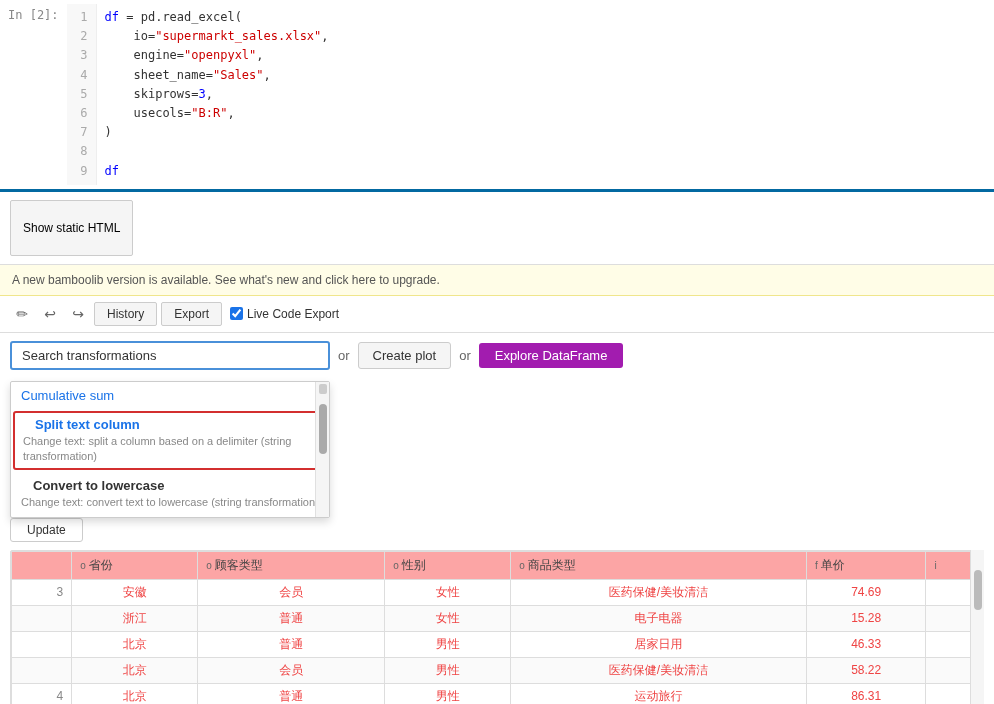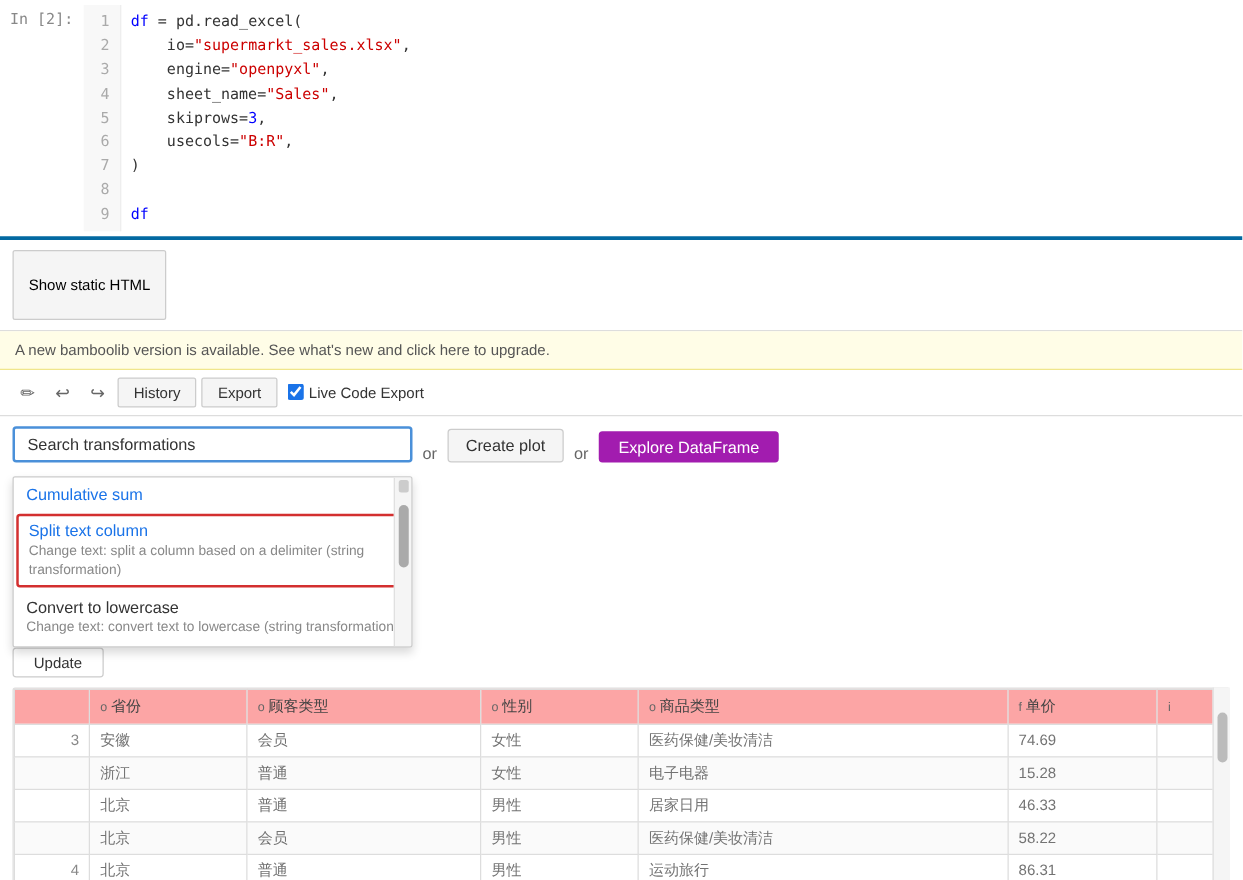--- a/index.html
+++ b/index.html
@@ -26,45 +26,45 @@
     .tool-icon { width: 24px; height: 24px; display: flex; align-items: center; justify-content: center; cursor: pointer; color: #666; border: 1px solid transparent; border-radius: 2px; font-size: 14px; }
     .tool-btn { border: 1px solid #ccc; background: #f5f5f5; padding: 4px 12px; cursor: pointer; font-size: 12px; border-radius: 2px; color: #333; }
     .checkbox-area { display: flex; align-items: center; gap: 4px; margin-left: 4px; }
     .checkbox-area input { accent-color: #1a73e8; }
     .checkbox-area label { font-size: 12px; color: #333; cursor: pointer; }
 
     
     .main-content { display: flex; flex-direction: column; padding: 8px 10px; gap: 8px; }
 
     
-    .search-row { display: flex; align-items: flex-end; gap: 8px; position: relative; }
+    .search-row { display: flex; align-items: center; gap: 8px; position: relative; }
     .search-input { border: 2px solid #4a90d9; border-radius: 3px; padding: 5px 10px; font-size: 13px; width: 320px; outline: none; color: #333; }
     .or-text { color: #666; font-size: 13px; }
     .create-plot-btn { border: 1px solid #ccc; background: #f5f5f5; padding: 5px 14px; cursor: pointer; font-size: 13px; border-radius: 3px; color: #333; }
     .explore-btn { background: #a21caf; border: none; color: white; padding: 5px 16px; cursor: pointer; font-size: 13px; border-radius: 3px; font-weight: 500; }
 
     
     .dropdown-wrap { position: relative; }
     .dropdown { position: absolute; top: 40px; left: 0; width: 320px; border: 1px solid #ccc; background: #fff; z-index: 100; box-shadow: 0 4px 8px rgba(0,0,0,0.15); border-radius: 2px; }
     .dropdown-item { padding: 6px 10px; cursor: pointer; }
-    .dropdown-item-title { font-size: 13px; color: #333; font-weight: 400; }
+    .dropdown-item-title { font-size: 13px; color: #333; font-weight: 700; margin-left: 12px; }
     .dropdown-item-desc { font-size: 11px; color: #888; margin-top: 2px; line-height: 1.4; }
     .dropdown-item.highlighted { border: 2px solid #d32f2f; margin: 2px; border-radius: 3px; padding: 4px 8px; }
     .dropdown-item.highlighted .dropdown-item-title { color: #1a73e8; }
 
     
     .update-row { display: flex; }
     .update-btn { background: #fff; border: 1px solid #ccc; padding: 4px 16px; cursor: pointer; font-size: 12px; border-radius: 3px; color: #333; }
 
     
     .table-wrap { border: 1px solid #ddd; overflow: hidden; border-radius: 2px; }
     table { border-collapse: collapse; width: 100%; font-size: 12px; }
     thead tr { background: #fca5a5; }
     th { border: 1px solid #ddd; padding: 5px 8px; text-align: left; font-weight: normal; color: #444; white-space: nowrap; }
-    td { border: 1px solid #ddd; padding: 4px 8px; color: #737373; white-space: nowrap; }
+    td { border: 1px solid #ddd; padding: 4px 8px; color: #ef4444; white-space: nowrap; text-align: center; }
     tr:nth-child(even) { background: #fafafa; }
     .col-type { font-size: 10px; color: #888; margin-right: 3px; }
     .col-o { color: #666; }
     .col-f { color: #666; }
     .col-i { color: #666; }
     .row-num { color: #888; text-align: right; }
 
     .cumulative-title { color: #1a73e8; font-size: 13px; font-weight: 500; }
     .window-desc { font-size: 11px; color: #888; }
   </style>

